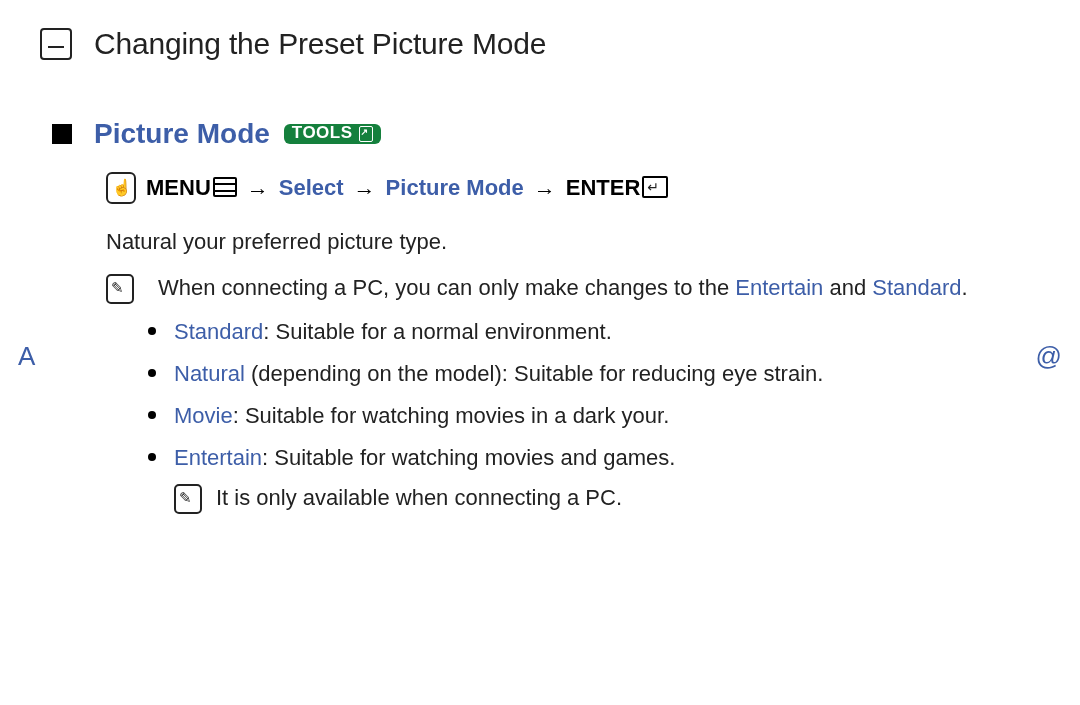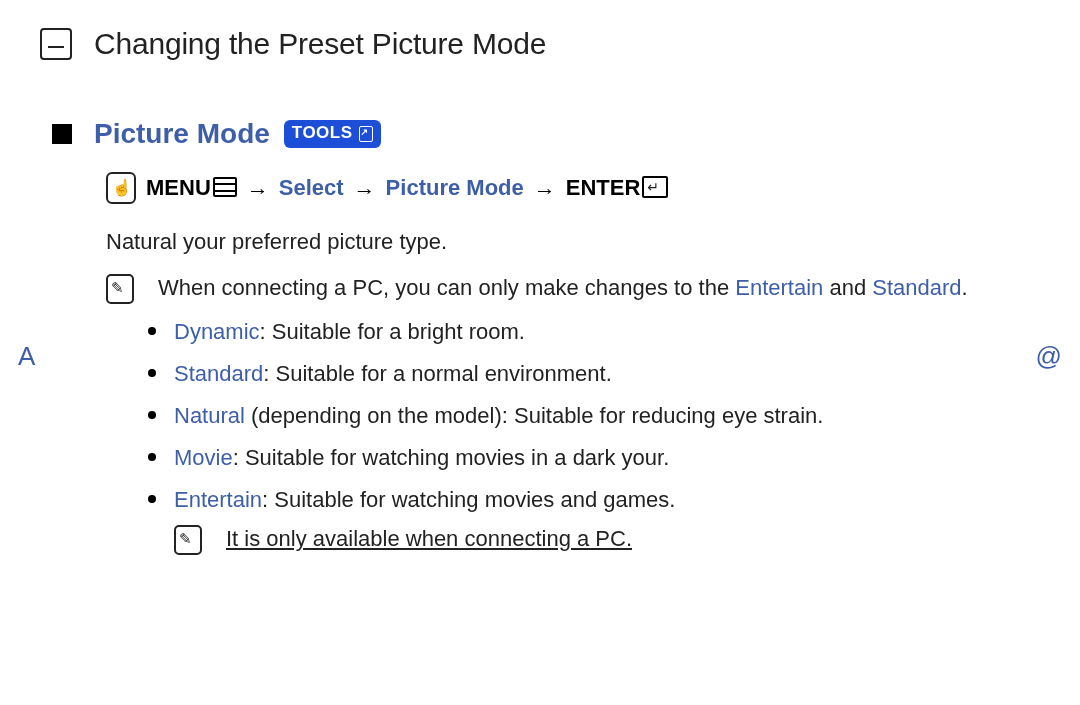--- a/index.html
+++ b/index.html
@@ -71,31 +71,31 @@
     font-size: 28px;
     font-weight: 600;
     color: #3d5ea8;
     display: flex;
     align-items: center;
     gap: 14px;
   }
 
   
   .tools-badge {
-    background: #1d4ed8;
+    background: #15803d;
     color: #fff;
     border-radius: 6px;
     padding: 1px 8px 1px 8px;
     display: inline-flex;
     align-items: center;
     gap: 6px;
     font-size: 17px;
     font-weight: 700;
     letter-spacing: 0.5px;
-    height: 28px;
+    height: 20px;
     box-sizing: border-box;
   }
   .tools-badge .mini {
     width: 12px;
     height: 14px;
     border: 1.5px solid #fff;
     border-radius: 2px;
     position: relative;
   }
   .tools-badge .mini::after {
@@ -238,25 +238,24 @@
     left: 0;
     top: 11px;
     width: 8px;
     height: 8px;
     background: #000;
     border-radius: 50%;
   }
   .mode-name { color: #3d5ea8; font-weight: 500; }
   .subnote {
     display: flex;
-    gap: 24px;
+    gap: 14px;
     margin-top: 8px;
     align-items: flex-start;
     margin-left: 0;
-    text-decoration: underline;
   }
 
   
   .side-a {
     position: absolute;
     left: 18px;
     top: 338px;
     color: #3d5ea8;
     font-size: 26px;
     font-weight: 400;
@@ -311,23 +310,20 @@
     <div class="intro">Natural your preferred picture type.</div>
 
     <div class="note-row">
       <span class="pencil-icon"></span>
       <span class="note-text">
         <span>When connecting a PC, you can only make changes to the </span><span class="blue">Entertain</span><span> and </span><span class="blue">Standard</span><span>.</span>
       </span>
     </div>
 
     <ul class="modes">
-      <li>
-        <span class="mode-name">Dynamic</span><span>: Suitable for a bright room.</span>
-      </li>
       <li>
         <span class="mode-name">Standard</span><span>: Suitable for a normal environment.</span>
       </li>
       <li>
         <span class="mode-name">Natural</span><span> (depending on the model): Suitable for reducing eye strain.</span>
       </li>
       <li>
         <span class="mode-name">Movie</span><span>: Suitable for watching movies in a dark your.</span>
       </li>
       <li>

